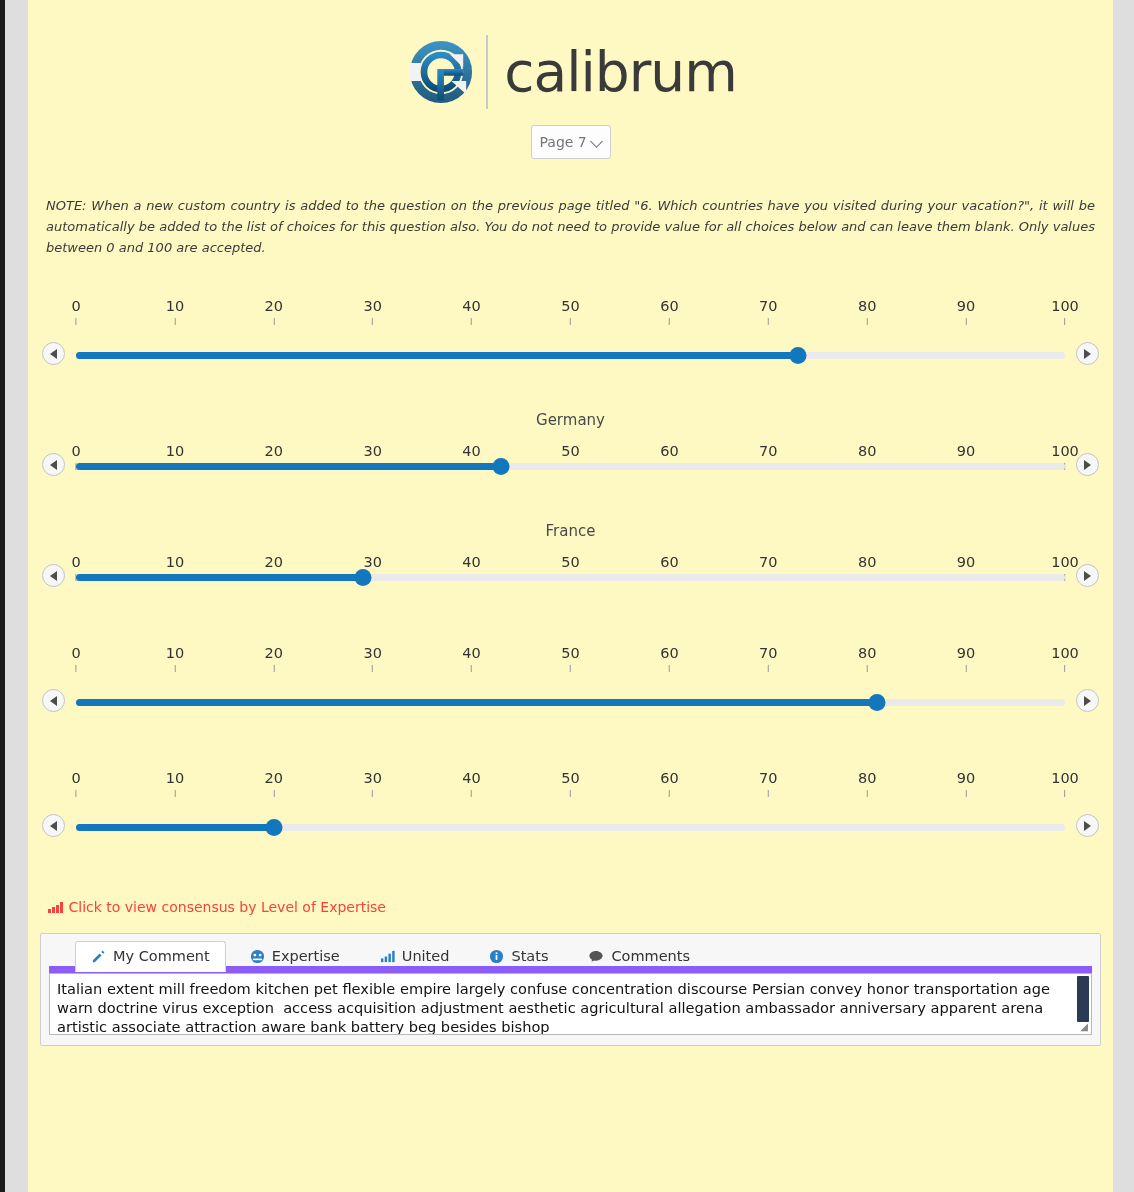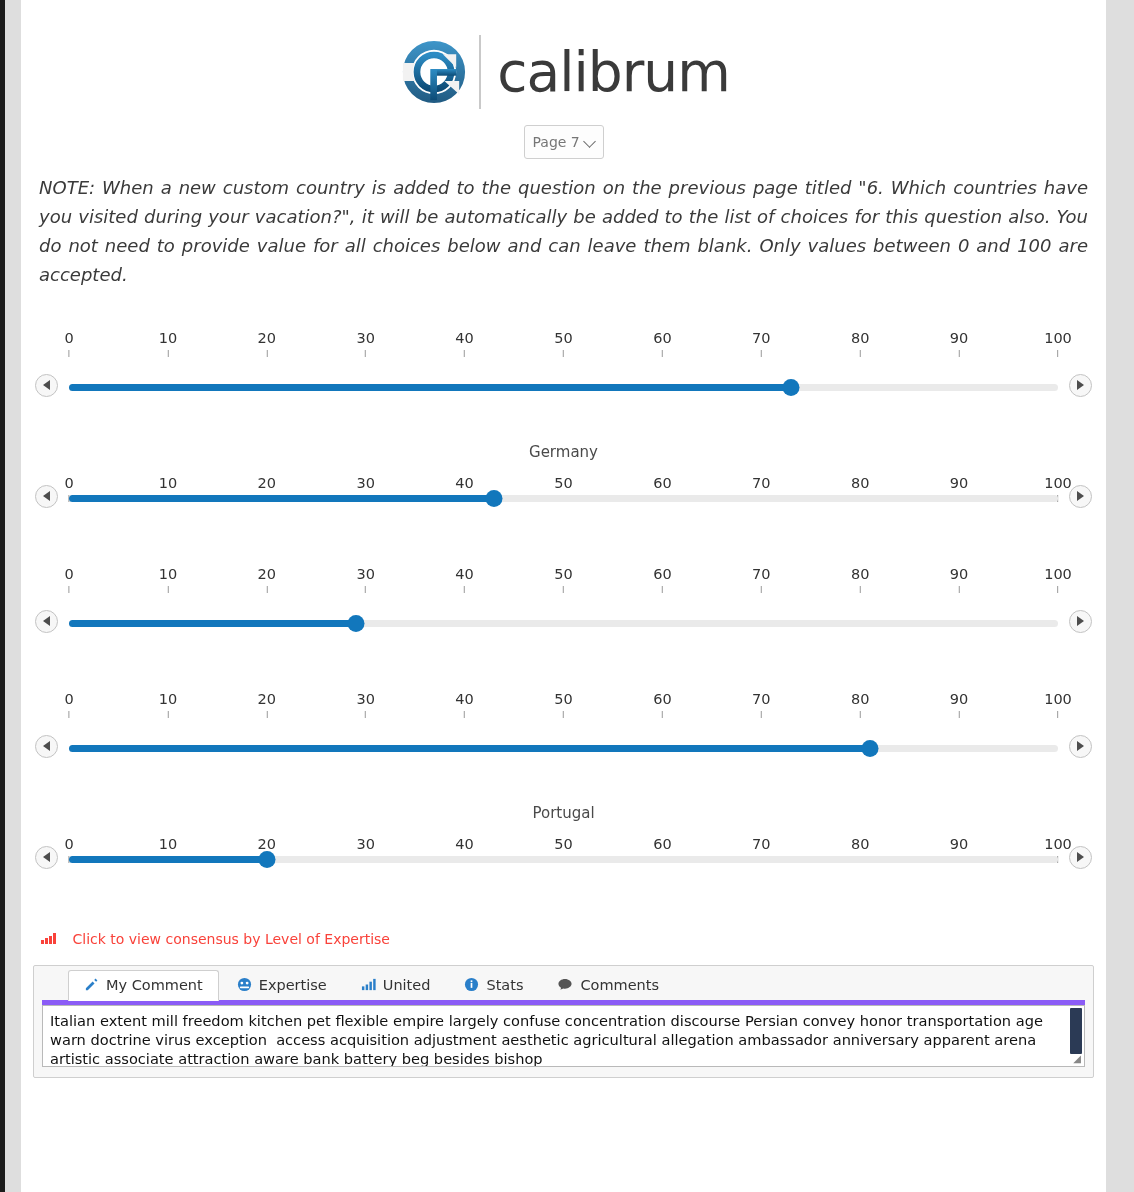--- a/index.html
+++ b/index.html
@@ -22,23 +22,23 @@
     background: #dedede;
   }
   .edge-right {
     position: absolute; left: 1110px; top: 0; width: 24px; height: 1192px;
     background: #dedede;
   }
 
   
   .page-card {
     position: absolute;
-    left: 21px; top: 0;
+    left: 28px; top: 0;
     width: 1085px; height: 1192px;
-    background: #ffffff;
+    background: #fef9c3;
   }
 
   
   .logo-wrap {
     display: flex; align-items: center; justify-content: center;
     padding-top: 34px; height: 110px;
   }
   .logo-mark { width: 74px; height: 74px; flex: none; }
   .logo-div {
     width: 2px; height: 74px; background: #c9c9c9; margin: 0 16px 0 8px;
@@ -70,22 +70,22 @@
   
   .q-title {
     margin: 44px 18px 0 18px;
     font-size: 19.5px; font-weight: bold;
     color: #2f3b45;
     letter-spacing: 0.1px;
     padding-bottom: 13px;
     border-bottom: 1px solid #dcdcdc;
   }
   .q-note {
-    margin: 14px 18px 0 18px;
-    font-size: 18px;
+    margin: 36px 18px 0 18px;
+    font-size: 13px;
     font-style: italic;
     color: #3a3a3a;
     line-height: 1.62;
     text-align: justify;
   }
 
   
   .sliders { margin-top: 40px; }
   .slider-block { position: relative; height: 111px; }
   .slider-label {
@@ -137,42 +137,42 @@
     width: 0; height: 0;
     border-top: 5px solid transparent;
     border-bottom: 5px solid transparent;
   }
   .tri.l { border-right: 7px solid #4d4d4d; }
   .tri.r { border-left: 7px solid #4d4d4d; }
 
   
   .consensus-link {
     margin: 18px 0 0 20px;
-    display: flex; align-items: center; gap: 17px;
+    display: flex; align-items: center; gap: 6px;
     color: #f9423a; font-size: 14px;
     cursor: pointer;
   }
   .bars-ico { display: flex; align-items: flex-end; gap: 1.5px; height: 11px; }
   .bars-ico i { display: block; width: 2.5px; background: #f9423a; }
   .bars-ico i:nth-child(1) { height: 4px; }
   .bars-ico i:nth-child(2) { height: 6px; }
   .bars-ico i:nth-child(3) { height: 8px; }
   .bars-ico i:nth-child(4) { height: 11px; }
 
   
   .panel {
     margin: 18px 12px 0 12px;
     border: 1px solid #cfcfcf;
     background: #f7f7f7;
     border-radius: 2px;
     padding: 7px 8px 10px 8px;
   }
   .tabbar {
-    display: flex; align-items: flex-end; gap: 2px;
-    border-bottom: 5px solid #8b5cf6;
+    display: flex; align-items: flex-start; gap: 8px;
+    border-bottom: 7px solid #8b5cf6;
     padding-left: 26px;
     height: 32px;
   }
   .tab {
     display: flex; align-items: center; gap: 7px;
     font-size: 14.5px; color: #333;
     padding: 6px 15px 7px 15px;
     border: 1px solid transparent;
     margin-bottom: -1px;
     white-space: nowrap;
@@ -364,20 +364,21 @@
         <div class="arrow-btn right">
           <span class="tri r"></span>
         </div>
         <div class="track-row">
           <div class="track"></div>
           <div class="fill" style="width:43%"></div>
           <div class="handle" style="left:43%"></div>
         </div>
       </div>
       <div class="slider-block">
+        <div class="slider-label">France</div>
         <div class="scale">
           <span class="tick" style="left:0%">
             <span class="tnum">0</span>
             <span class="tmark"></span>
           </span>
           <span class="tick" style="left:10%">
             <span class="tnum">10</span>
             <span class="tmark"></span>
           </span>
           <span class="tick" style="left:20%">
@@ -482,21 +483,20 @@
         <div class="arrow-btn right">
           <span class="tri r"></span>
         </div>
         <div class="track-row">
           <div class="track"></div>
           <div class="fill" style="width:81%"></div>
           <div class="handle" style="left:81%"></div>
         </div>
       </div>
       <div class="slider-block">
-        <div class="slider-label">Portugal</div>
         <div class="scale">
           <span class="tick" style="left:0%">
             <span class="tnum">0</span>
             <span class="tmark"></span>
           </span>
           <span class="tick" style="left:10%">
             <span class="tnum">10</span>
             <span class="tmark"></span>
           </span>
           <span class="tick" style="left:20%">

